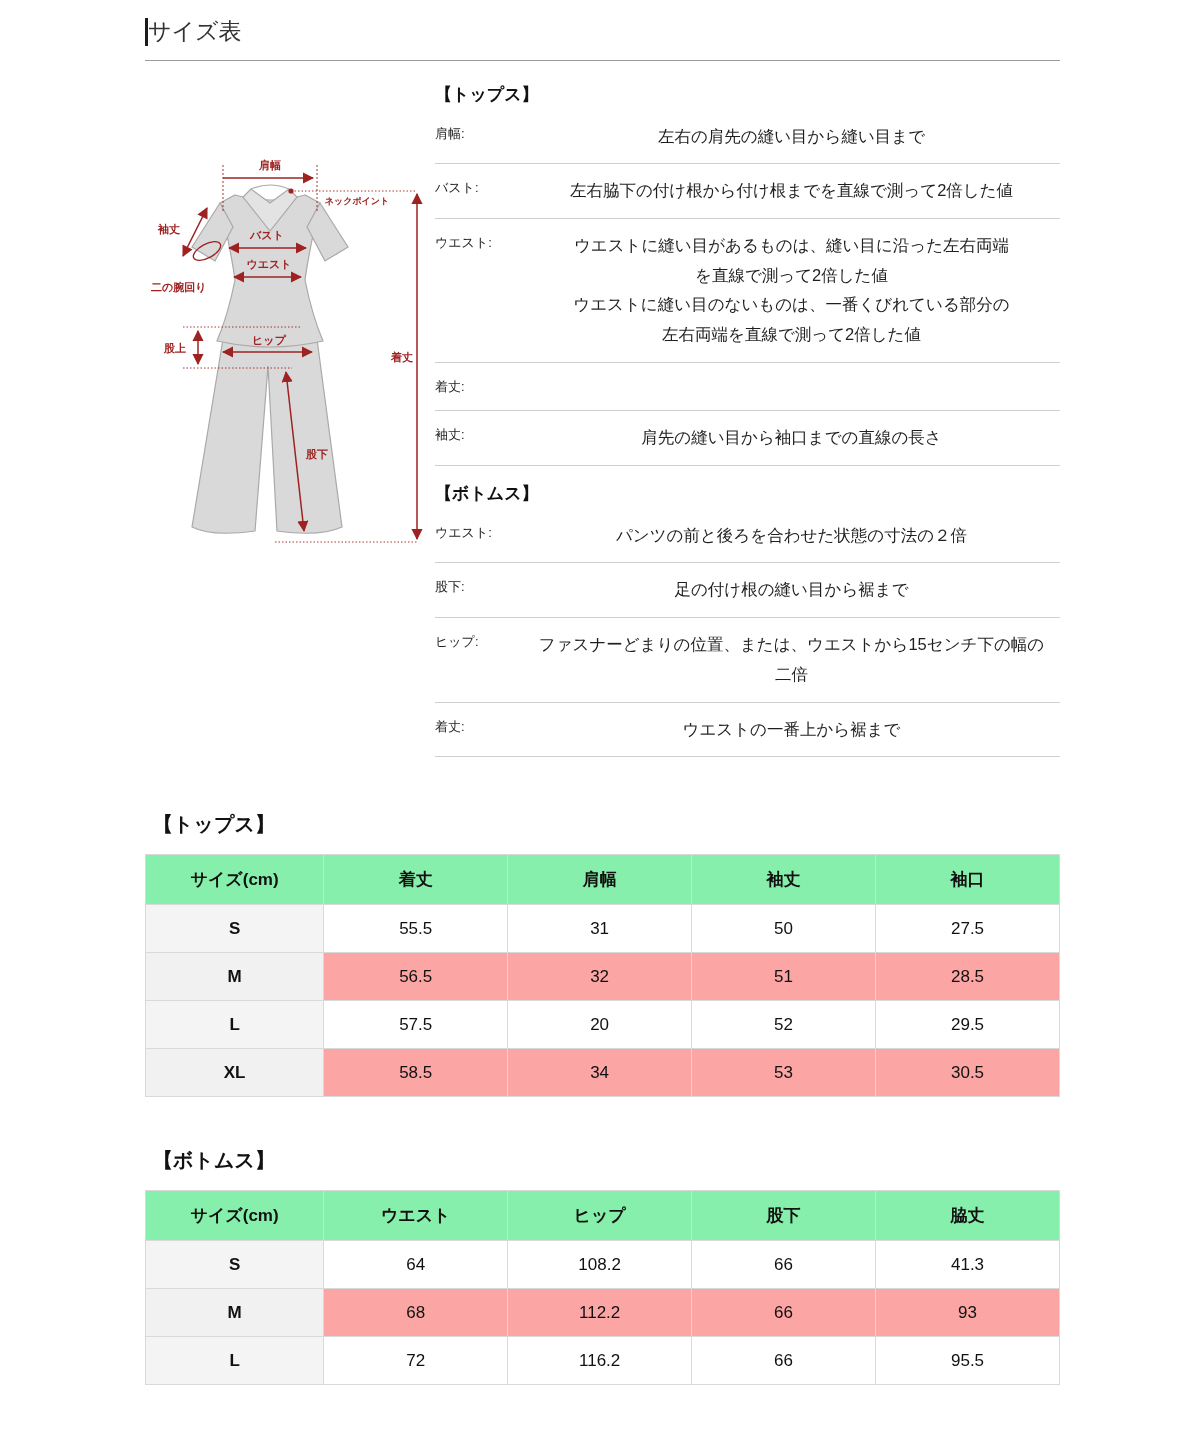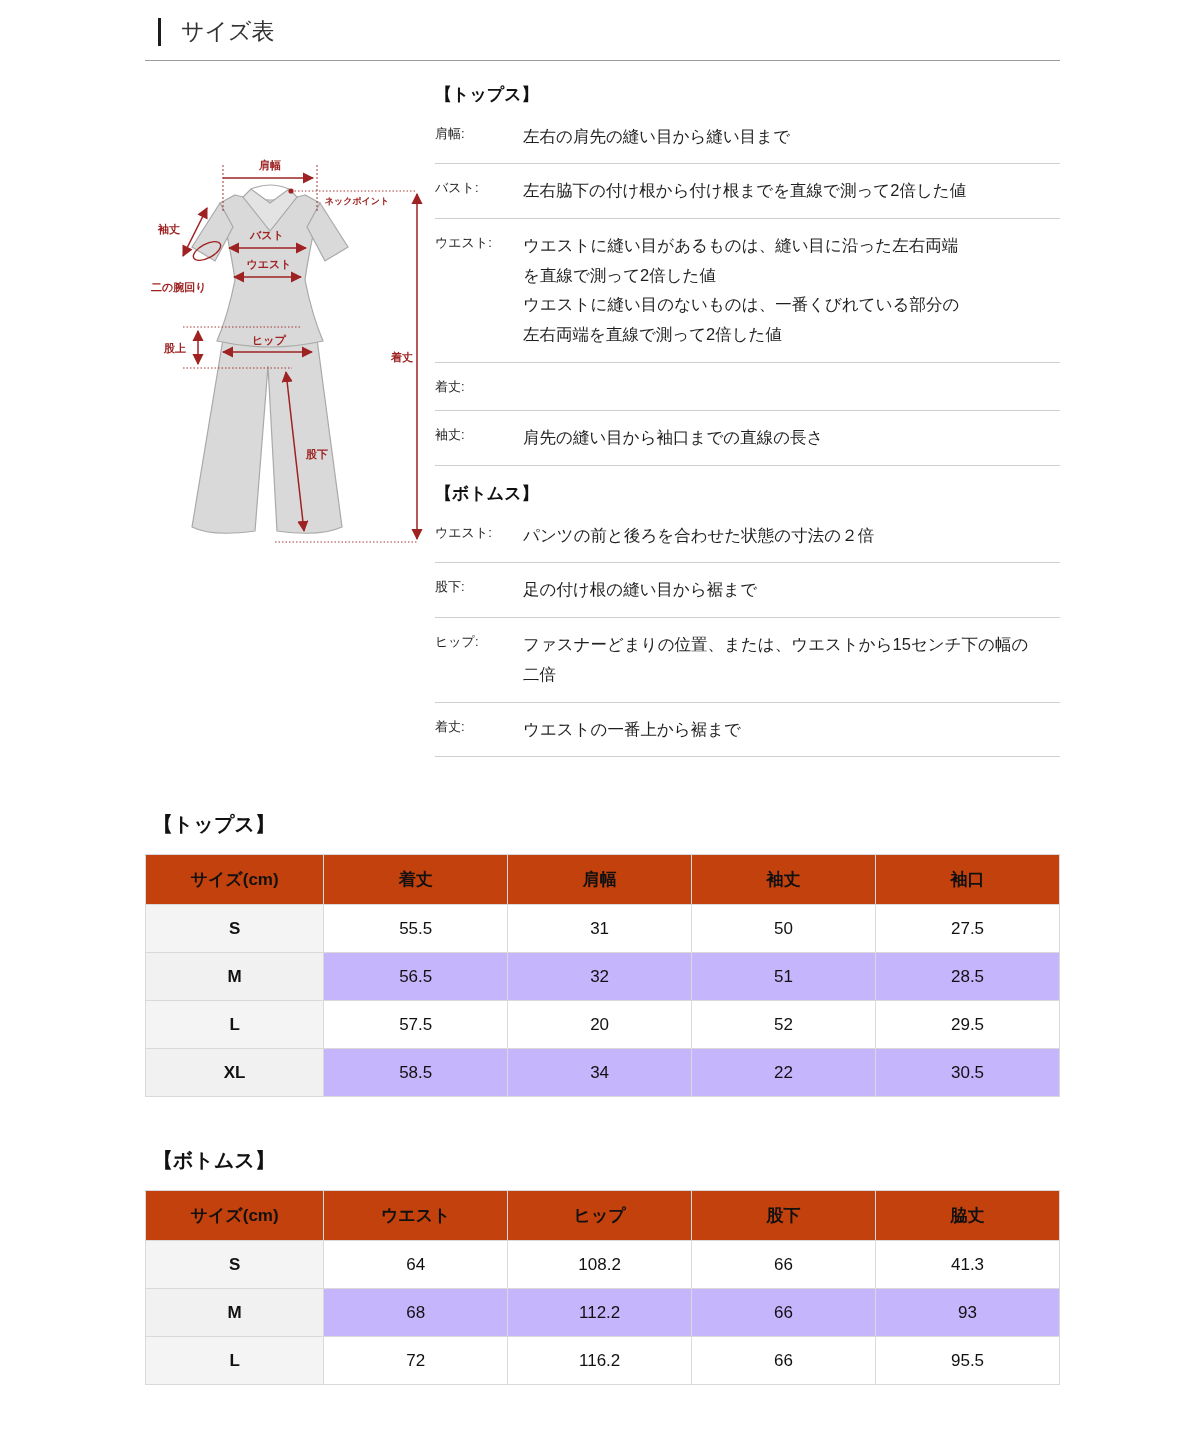--- a/index.html
+++ b/index.html
@@ -13,61 +13,60 @@
   }
   .page { padding: 18px 140px 30px 145px; }
 
   
   .page-header { padding-bottom: 14px; border-bottom: 1px solid #9c9c9c; }
   .page-title {
     font-size: 23px;
     font-weight: 400;
     color: #333;
     border-left: 3px solid #1c1c1c;
-    padding-left: 20px;
+    padding-left: 0;
     line-height: 1.2;
-    margin-left: 13px;
   }
 
   
   .top-section { display: flex; align-items: flex-start; margin-top: 22px; }
   .diagram-col { flex: 0 0 290px; padding-top: 62px; }
   .defs-col { flex: 1 1 auto; min-width: 0; }
 
   .def-heading { font-size: 17px; font-weight: 700; color: #111; margin: 0 0 4px 0; }
   .def-heading.bottoms { margin-top: 16px; }
   .def-row {
     display: flex;
     align-items: flex-start;
     border-bottom: 1px solid #cfcfcf;
     padding: 12px 0;
   }
   .def-term { flex: 0 0 88px; font-size: 13px; color: #1f1f1f; line-height: 1.8; }
-  .def-desc { flex: 1 1 auto; font-size: 16.5px; color: #1f1f1f; line-height: 1.8; white-space: pre-line; }
+  .def-desc { flex: 1 1 auto; font-size: 16.5px; color: #1f1f1f; line-height: 1.8; white-space: pre-line; text-align: center; }
   .neck-dot { color: #9e2222; }
 
   
   .table-heading { font-size: 20px; font-weight: 700; color: #111; margin: 54px 0 16px 8px; }
   .table-heading.second { margin-top: 50px; }
   table.size-table {
     width: 100%;
     border-collapse: collapse;
     table-layout: fixed;
     font-size: 17px;
   }
   table.size-table th, table.size-table td {
     border: 1px solid #d9d9d9;
     text-align: center;
     padding: 13px 4px;
     height: 48px;
     color: #111;
   }
-  table.size-table th { background: #c2410c; font-weight: 700; }
+  table.size-table th { background: #86efac; font-weight: 700; }
   table.size-table td.size-cell { background: #f4f4f4; font-weight: 700; }
-  table.size-table tr.even td { background: #c4b5fd; }
+  table.size-table tr.even td { background: #fca5a5; }
   table.size-table tr.even td.size-cell { background: #f1f1f1; }
   table.size-table col.c-size { width: 19.5%; }
 
   
   .fig-label { font-size: 11px; font-weight: 700; fill: #9e2222; }
   .fig-label-sm { font-size: 9px; font-weight: 700; fill: #9e2222; }
 </style>
 </head>
 <body>
 
@@ -222,21 +221,21 @@
         <td class="size-cell">L</td>
         <td>57.5</td>
         <td>20</td>
         <td>52</td>
         <td>29.5</td>
       </tr>
       <tr class="even">
         <td class="size-cell">XL</td>
         <td>58.5</td>
         <td>34</td>
-        <td>22</td>
+        <td>53</td>
         <td>30.5</td>
       </tr>
     </tbody>
   </table>
 
   <div class="table-heading second">【ボトムス】</div>
   <table class="size-table">
     <colgroup>
         <col class="c-size">
         <col>

